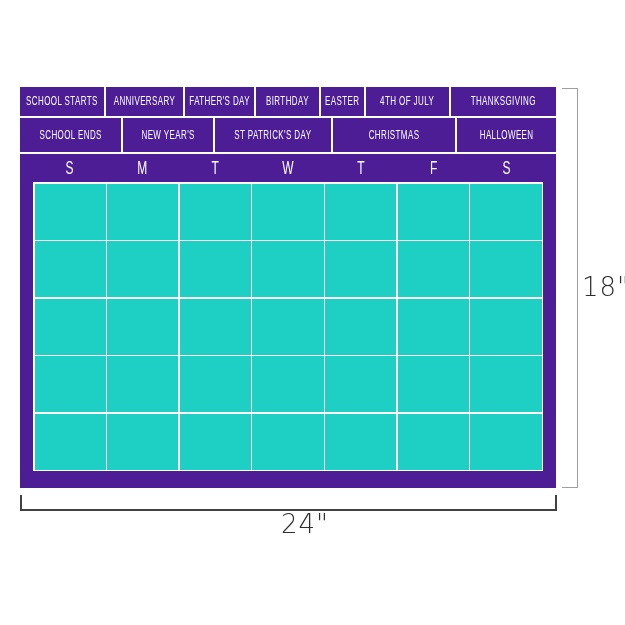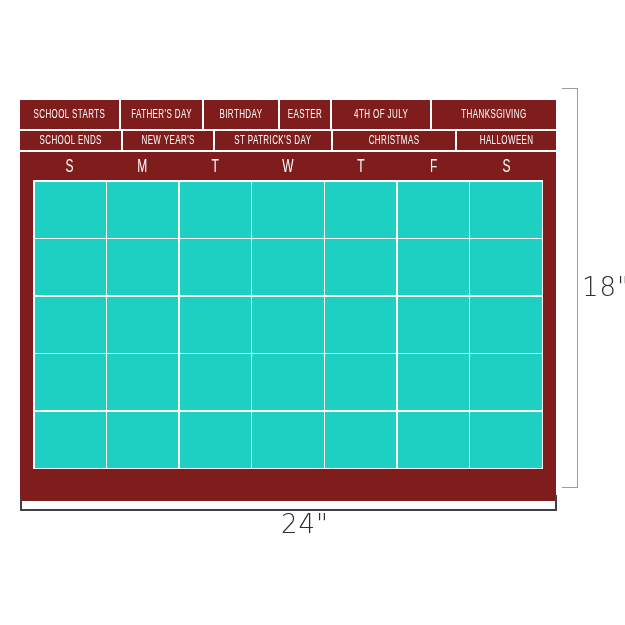--- a/index.html
+++ b/index.html
@@ -3,26 +3,26 @@
 <meta charset="utf-8">
 <style>
   * { margin:0; padding:0; box-sizing:border-box; }
   body { background:#ffffff; font-family:"Liberation Sans", sans-serif; }
   .canvas {
     position:relative; width:625px; height:625px; background:#ffffff; overflow:hidden;
   }
 
   
   .decal {
-    position:absolute; left:20px; top:100px; width:536px; height:401px;
-    background:#7f1d1d;
+    position:absolute; left:20px; top:87px; width:536px; height:401px;
+    background:#4c1d95;
   }
   .hrow { display:flex; width:100%; }
   .hrow1 { height:31px; border-bottom:2px solid #ffffff; }
-  .hrow2 { height:21px; border-bottom:2px solid #ffffff; }
+  .hrow2 { height:36px; border-bottom:2px solid #ffffff; }
   .hcell {
     display:flex; align-items:center; justify-content:center;
     color:#ffffff; overflow:hidden; min-width:0;
   }
   .hcell + .hcell { border-left:2px solid #ffffff; }
   .hlabel {
     display:inline-block; font-size:8px; letter-spacing:0.4px;
     transform:scaleY(1.55); white-space:nowrap;
   }
   .dayrow {
@@ -58,20 +58,23 @@
 </head>
 <body>
 
 <div class="canvas">
 
   <div class="decal">
 
     <div class="hrow hrow1">
       <div class="hcell" style="flex:74">
           <span class="hlabel">SCHOOL STARTS</span>
+        </div>
+      <div class="hcell" style="flex:68">
+          <span class="hlabel">ANNIVERSARY</span>
         </div>
       <div class="hcell" style="flex:61">
           <span class="hlabel">FATHER'S DAY</span>
         </div>
       <div class="hcell" style="flex:55">
           <span class="hlabel">BIRTHDAY</span>
         </div>
       <div class="hcell" style="flex:38">
           <span class="hlabel">EASTER</span>
         </div>

